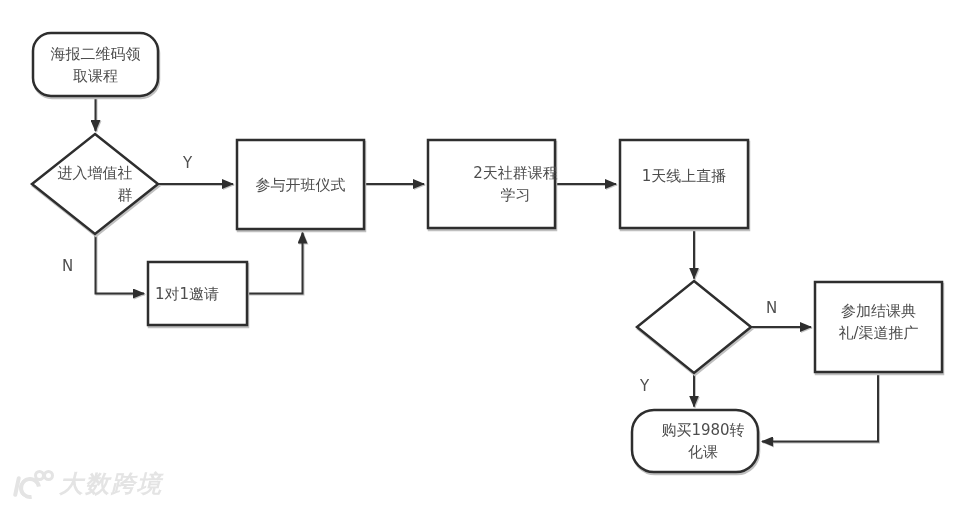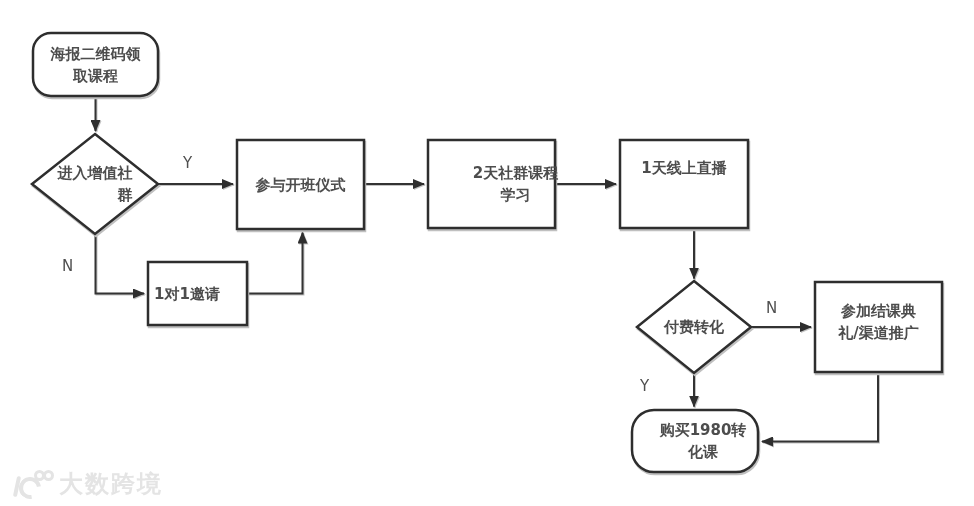--- a/index.html
+++ b/index.html
@@ -27,34 +27,34 @@
     position: absolute;
     display: flex;
     align-items: center;
     justify-content: center;
     text-align: center;
     font-size: 15px;
     line-height: 22px;
     color: #4d4d4d;
     white-space: pre-line;
     pointer-events: none;
-    font-weight: bold;
   }
   .edge-label {
     position: absolute;
     font-size: 15px;
     color: #4f4f4f;
   }
   .watermark {
     position: absolute;
     left: 12px;
     top: 468px;
     display: flex;
     gap: 7px;
     color: #e4e4e4;
+    font-style: italic;
   }
   .wm-logo {
     position: relative;
     width: 40px;
     height: 32px;
   }
   .wm-bar {
     position: absolute;
     left: 3px; top: 8px;
     width: 4px; height: 21px;
@@ -127,25 +127,24 @@
 取课程</div>
 
   <div class="node-label" style="left:32px; top:134px; width:126px; height:100px;text-align:right;">进入增值社
 群</div>
 
   <div class="node-label" style="left:237px; top:140px; width:127px; height:89px;text-align:right;">参与开班仪式</div>
 
   <div class="node-label" style="left:452px; top:140px; width:127px; height:88px;">2天社群课程
 学习</div>
 
-  <div class="node-label" style="left:620px; top:132px; width:128px; height:72px;border-radius:6px;">1天线上直播</div>
+  <div class="node-label" style="left:620px; top:140px; width:128px; height:72px;border-radius:6px;">1天线上直播</div>
 
   <div class="node-label" style="left:148px; top:262px; width:78px; height:63px;">1对1邀请</div>
 
-  <div class="node-label" style="left:637px; top:281px; width:114px; height:92px;">付费转化</div>
 
   <div class="node-label" style="left:815px; top:282px; width:127px; height:80px;text-align:center;">参加结课典
 礼/渠道推广</div>
 
   <div class="node-label" style="left:632px; top:410px; width:142px; height:62px;">购买1980转
 化课</div>
 
   <span class="edge-label" style="left:183px; top:154px;">Y</span>
 
   <span class="edge-label" style="left:62px; top:257px;">N</span>

